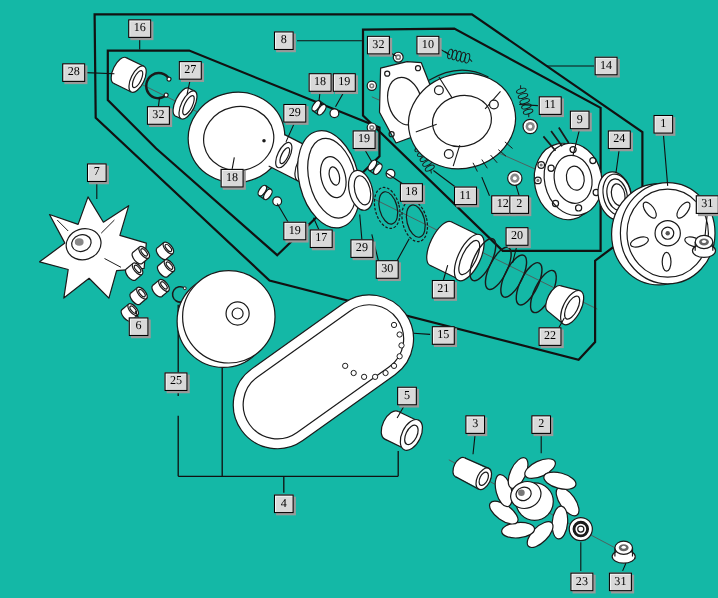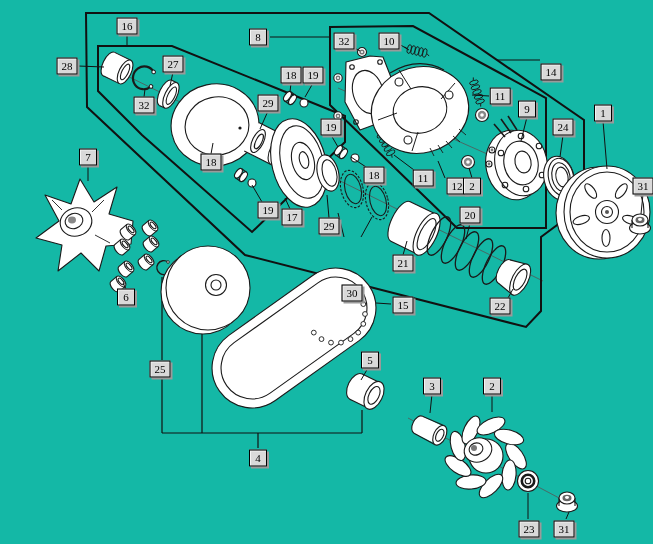--- a/index.html
+++ b/index.html
@@ -469,21 +469,21 @@
              M528,519 L528,493
              M566,519 L569,512"></path>
   </g>
 </svg>
 
 <div id="label-layer">
       <div class="plabel" style="left: 127px; top: 26px;"><span>16</span></div>
       <div class="plabel" style="left: 258px; top: 37px;"><span>8</span></div>
       <div class="plabel" style="left: 344px; top: 41px;"><span>32</span></div>
       <div class="plabel" style="left: 389px; top: 41px;"><span>10</span></div>
-      <div class="plabel" style="left: 551px; top: 72px;"><span>14</span></div>
+      <div class="plabel" style="left: 551px; top: 60px;"><span>14</span></div>
       <div class="plabel" style="left: 67px; top: 66px;"><span>28</span></div>
       <div class="plabel" style="left: 173px; top: 64px;"><span>27</span></div>
       <div class="plabel" style="left: 291px; top: 75px;"><span>18</span></div>
       <div class="plabel" style="left: 313px; top: 75px;"><span>19</span></div>
       <div class="plabel" style="left: 500px; top: 96px;"><span>11</span></div>
       <div class="plabel" style="left: 144px; top: 105px;"><span>32</span></div>
       <div class="plabel" style="left: 268px; top: 103px;"><span>29</span></div>
       <div class="plabel" style="left: 527px; top: 109px;"><span>9</span></div>
       <div class="plabel" style="left: 603px; top: 113px;"><span>1</span></div>
       <div class="plabel" style="left: 563px; top: 127px;"><span>24</span></div>
@@ -492,26 +492,26 @@
       <div class="plabel" style="left: 211px; top: 162px;"><span>18</span></div>
       <div class="plabel" style="left: 374px; top: 175px;"><span>18</span></div>
       <div class="plabel" style="left: 423px; top: 178px;"><span>11</span></div>
       <div class="plabel" style="left: 445px; top: 186px; margin-left: 12px;"><span>12</span></div>
       <div class="plabel" style="left: 472px; top: 186px;"><span>2</span></div>
       <div class="plabel" style="left: 643px; top: 186px;"><span>31</span></div>
       <div class="plabel" style="left: 268px; top: 210px;"><span>19</span></div>
       <div class="plabel" style="left: 292px; top: 217px;"><span>17</span></div>
       <div class="plabel" style="left: 329px; top: 226px;"><span>29</span></div>
       <div class="plabel" style="left: 470px; top: 215px;"><span>20</span></div>
-      <div class="plabel" style="left: 352px; top: 245px; margin-top: 48px;"><span>30</span></div>
+      <div class="plabel" style="left: 352px; top: 245px;"><span>30</span></div>
       <div class="plabel" style="left: 403px; top: 263px;"><span>21</span></div>
       <div class="plabel" style="left: 126px; top: 297px;"><span>6</span></div>
       <div class="plabel" style="left: 403px; top: 305px;"><span>15</span></div>
       <div class="plabel" style="left: 500px; top: 306px;"><span>22</span></div>
-      <div class="plabel" style="left: 160px; top: 369px;"><span>25</span></div>
+      <div class="plabel" style="left: 160px; top: 347px;"><span>25</span></div>
       <div class="plabel" style="left: 370px; top: 360px;"><span>5</span></div>
       <div class="plabel" style="left: 432px; top: 386px;"><span>3</span></div>
       <div class="plabel" style="left: 492px; top: 386px;"><span>2</span></div>
       <div class="plabel" style="left: 258px; top: 458px;"><span>4</span></div>
       <div class="plabel" style="left: 529px; top: 529px;"><span>23</span></div>
       <div class="plabel" style="left: 564px; top: 529px;"><span>31</span></div>
     </div>
 </div>
 
 </body></html>

